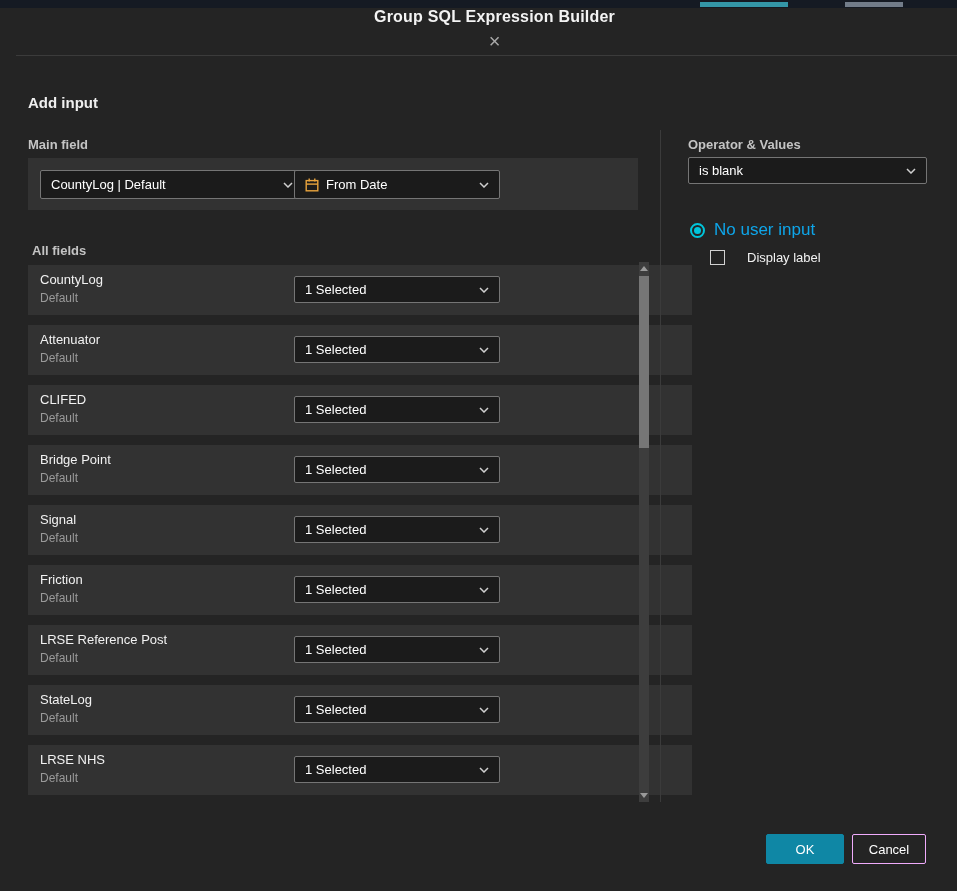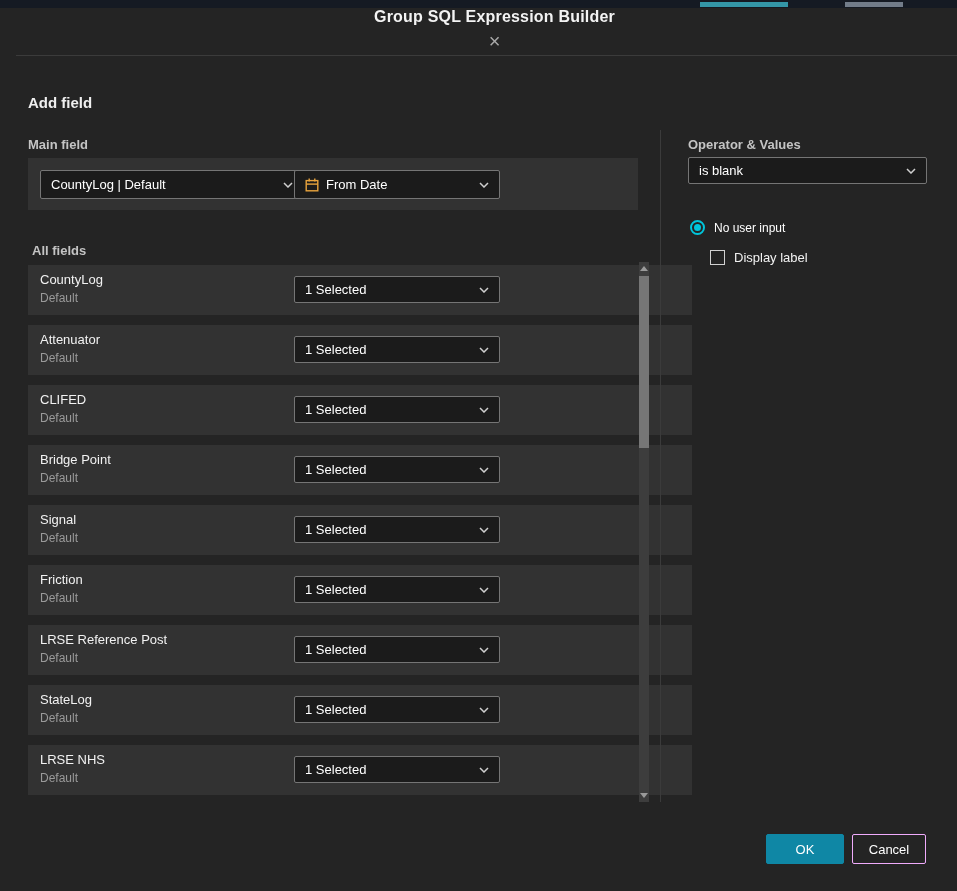--- a/index.html
+++ b/index.html
@@ -79,23 +79,23 @@
   .lbl-operator { left:688px; top:129px; }
   .sel-operator { position:absolute; left:688px; top:149px; width:239px; height:27px; }
 
   .radio-row { position:absolute; left:690px; top:212px; display:flex; align-items:center; gap:9px; cursor:pointer; }
   .radio-outer {
     width:15px; height:15px; border-radius:50%;
     border:2px solid #00c5db; display:flex; align-items:center; justify-content:center;
     background:#242424;
   }
   .radio-inner { width:7px; height:7px; border-radius:50%; background:#00c5db; }
-  .radio-label { font-size:12px; color:#ffffff; }
-
-  .checkbox-row { position:absolute; left:710px; top:242px; display:flex; align-items:center; gap:9px; cursor:pointer; }
+  .radio-label { font-size:17px; color:#0ea5e9; }
+
+  .checkbox-row { position:absolute; left:710px; top:242px; display:flex; align-items:center; gap:22px; cursor:pointer; }
   .checkbox-box { width:15px; height:15px; border:1px solid #d2d2d2; background:transparent; }
   .checkbox-label { font-size:13px; color:#f2f2f2; }
 
   .footer-btn {
     position:absolute; top:826px; height:30px; border-radius:2px;
     display:flex; align-items:center; justify-content:center;
     font-size:13px; cursor:pointer;
   }
   .btn-ok { left:766px; width:78px; background:#0f87a5; color:#ffffff; border:1px solid #0f87a5; }
   .btn-cancel { left:852px; width:74px; background:transparent; color:#ffffff; border:1px solid #f0abfc; }
@@ -108,21 +108,21 @@
   <span class="strip-frag-2"></span>
 </div>
 
 <div class="dialog">
 
   <div class="dialog-header">
     <div class="dialog-title">Group SQL Expression Builder</div>
     <div class="close-btn">×</div>
   </div>
 
-  <div class="h-add-fields">Add field</div>
+  <div class="h-add-fields">Add input</div>
 
   <div class="sub-label lbl-main-field">Main field</div>
 
   <div class="main-field-panel">
     <div class="select sel-source">
       <span class="left-part">
         <span>CountyLog | Default</span>
       </span>
       <svg class="chev" viewBox="0 0 10 6" width="10" height="6">
           <path d="M1 1 L5 5 L9 1" fill="none" stroke="#cfcfcf" stroke-width="1.5"></path>

